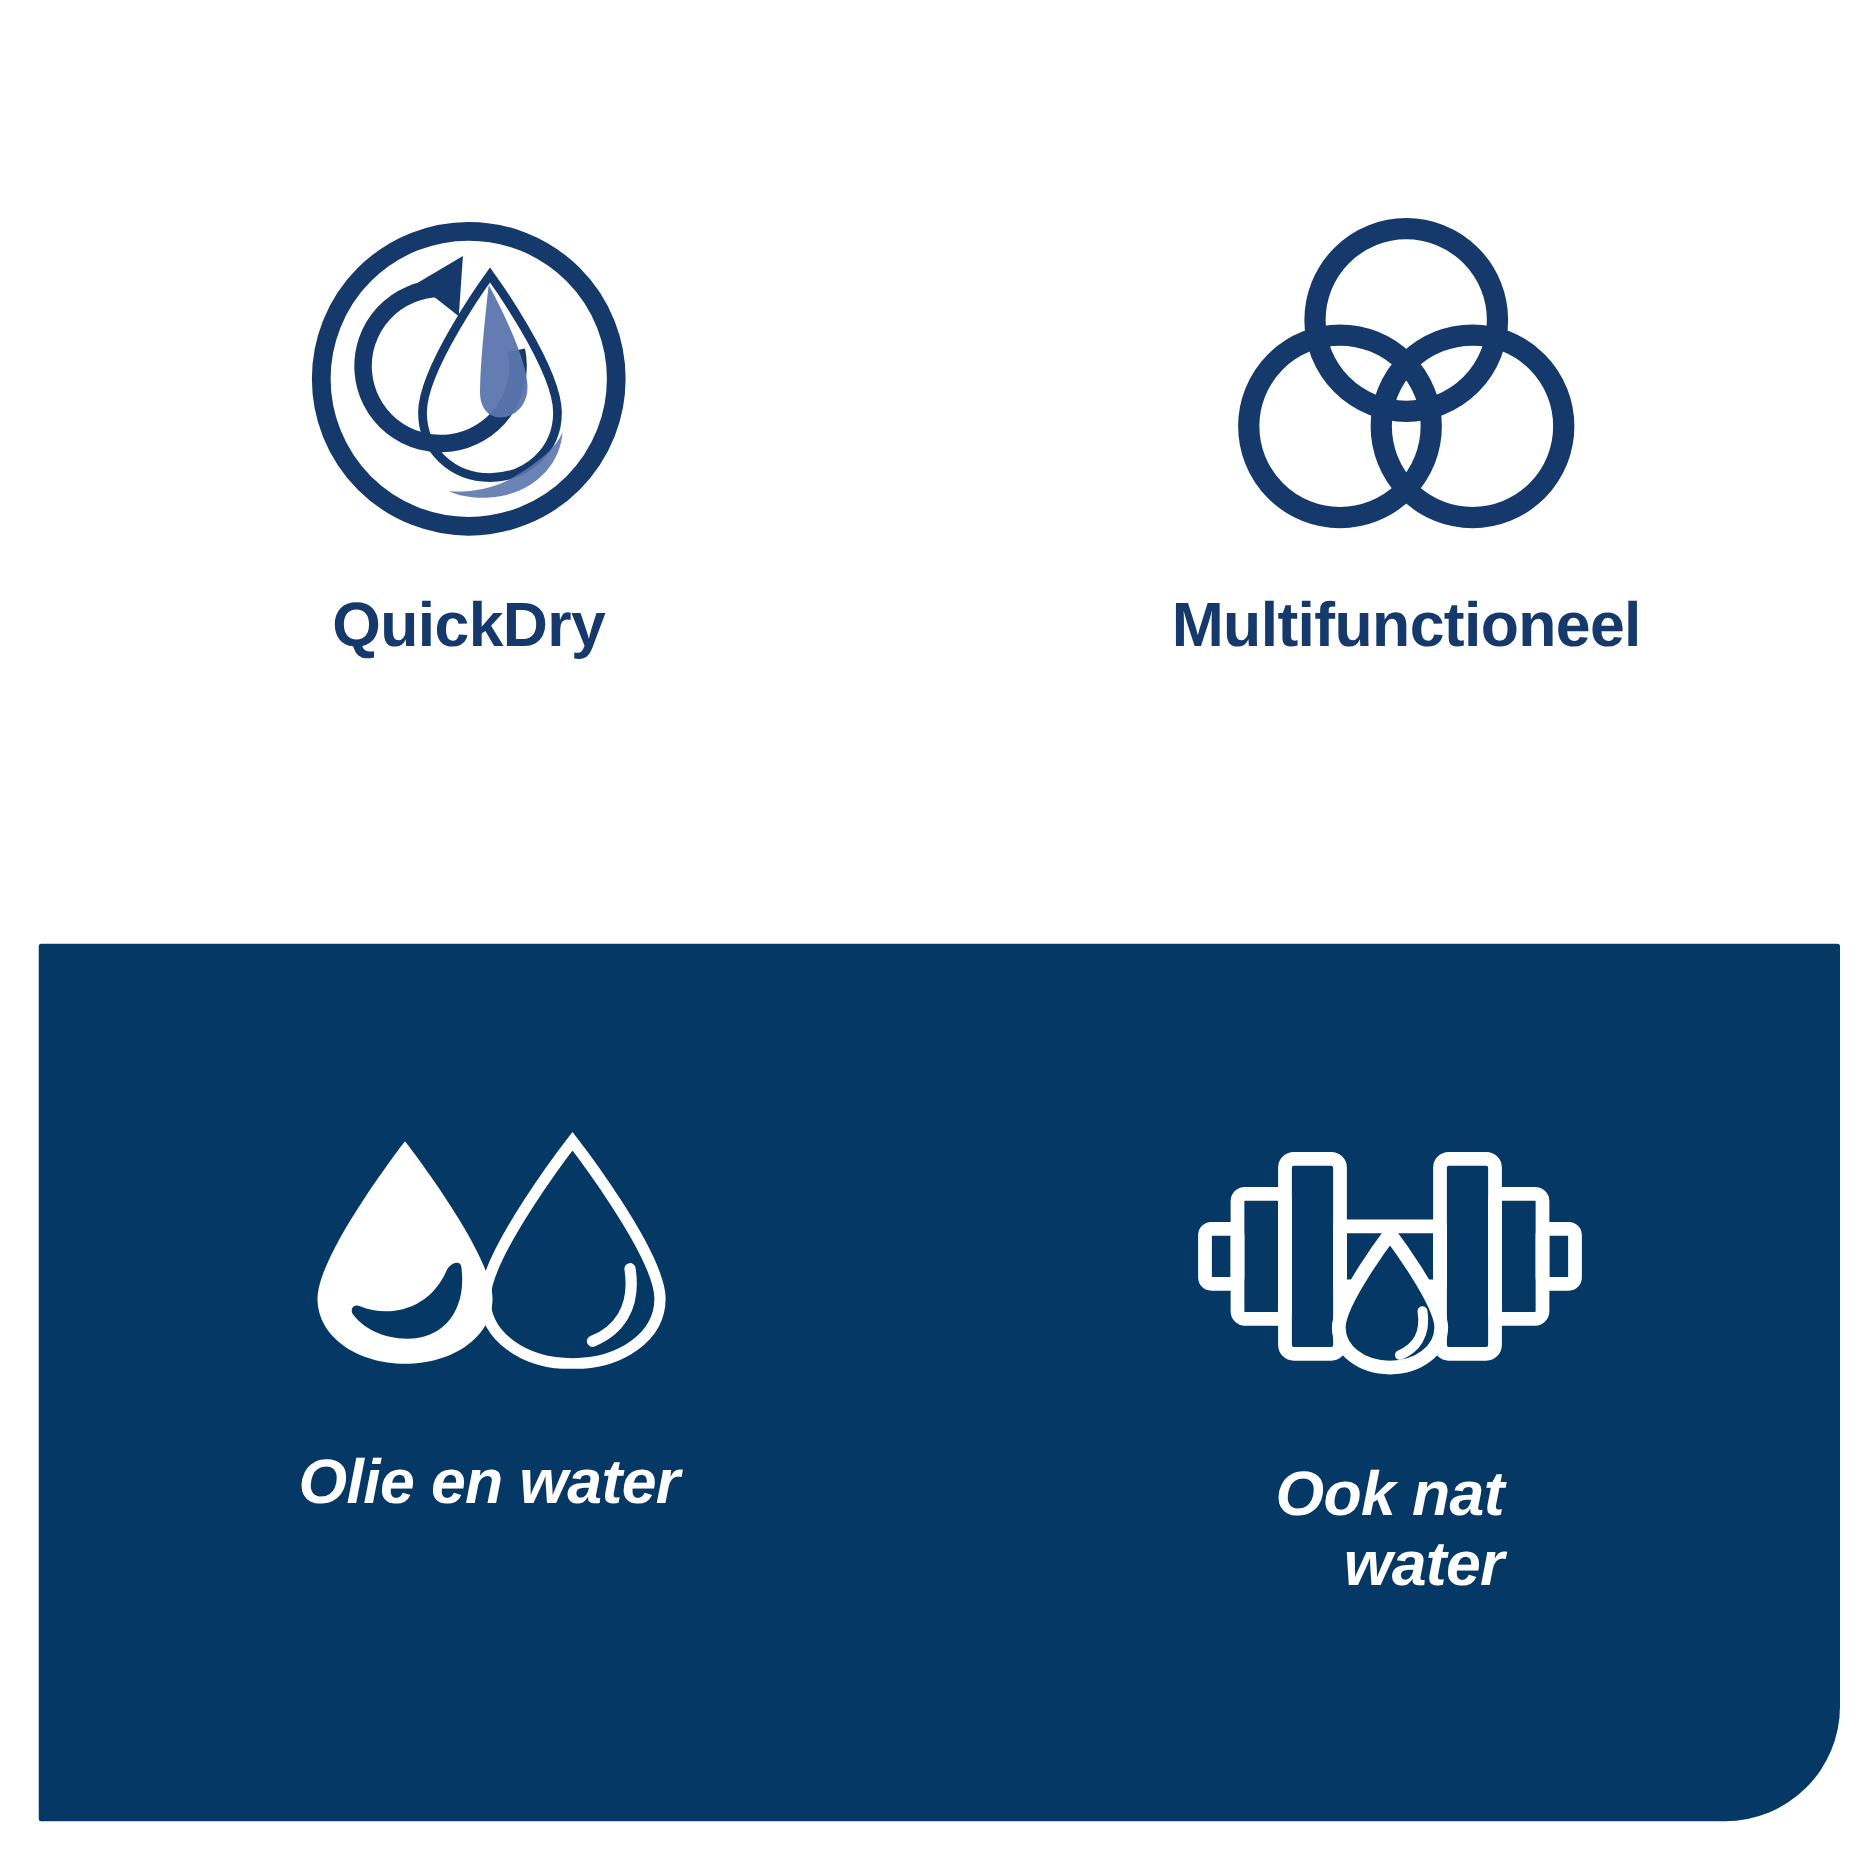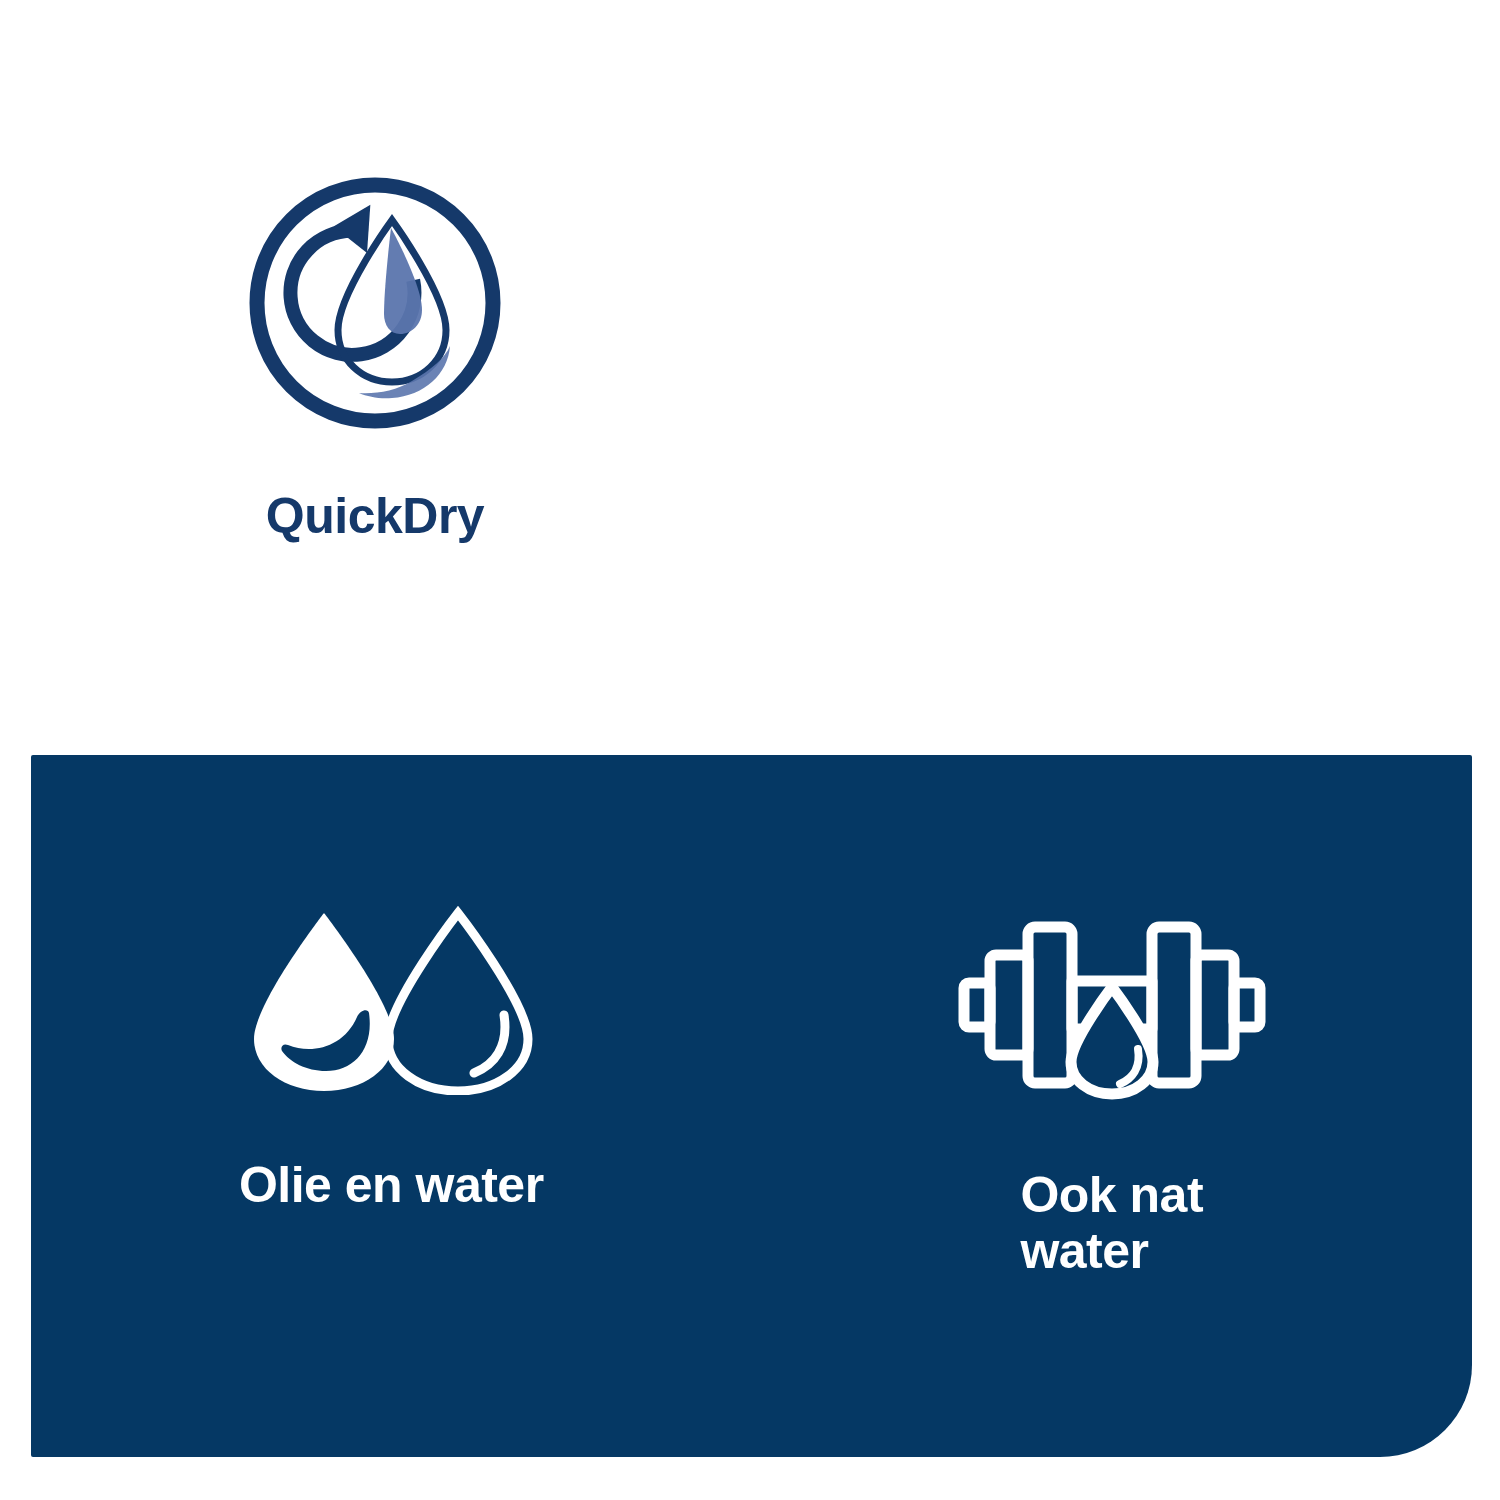--- a/index.html
+++ b/index.html
@@ -47,21 +47,21 @@
     display: flex;
     flex-direction: column;
     align-items: center;
     justify-content: flex-start;
   }
 
   .feature.light .feat-icon {
     margin-top: 168px;
   }
   .feature.light .feat-label {
-    margin-top: 52px;
+    margin-top: 36px;
     color: #15396a;
     font-size: 50px;
     font-weight: bold;
     line-height: 1.06;
     text-align: center;
     letter-spacing: -0.5px;
   }
 
   
   .navy-panel {
@@ -90,23 +90,24 @@
 
   .feature.dark {
     padding-top: 150px;
   }
   .feature.dark .feat-label {
     margin-top: 62px;
     color: #ffffff;
     font-size: 50px;
     font-weight: bold;
     line-height: 1.12;
-    text-align: left;
+    text-align: right;
     letter-spacing: -0.5px;
     white-space: pre-line;
+    font-style: italic;
   }
 
   .feat-icon {
     display: block;
     line-height: 0;
   }
 </style>
 </head>
 <body>
 
@@ -141,20 +142,32 @@
             <path d="M 210 178
                      C 208 206 184 228 152 230
                      C 140 231 128 229 119 225
                      C 136 226 156 223 172 213
                      C 192 201 205 190 210 178 Z" fill="#5b75ad" opacity="0.9"></path>
           </svg>
         </div>
         <div class="feat-label">QuickDry</div>
       </div>
 
+      <div class="feature light">
+        <div class="feat-icon">
+          <svg width="290" height="270" viewBox="0 0 290 270" xmlns="http://www.w3.org/2000/svg">
+            <g fill="none" stroke="#15396a" stroke-width="17">
+              <circle cx="145" cy="88" r="73"></circle>
+              <circle cx="92" cy="173" r="73"></circle>
+              <circle cx="198" cy="173" r="73"></circle>
+            </g>
+          </svg>
+        </div>
+        <div class="feat-label">Multifunctioneel</div>
+      </div>
 
     </div>
   </div>
 
   <div class="navy-panel">
     <div class="bottom-grid">
 
       <div class="feature dark">
         <div class="feat-icon">
           <svg width="290" height="190" viewBox="0 0 290 190" xmlns="http://www.w3.org/2000/svg">

